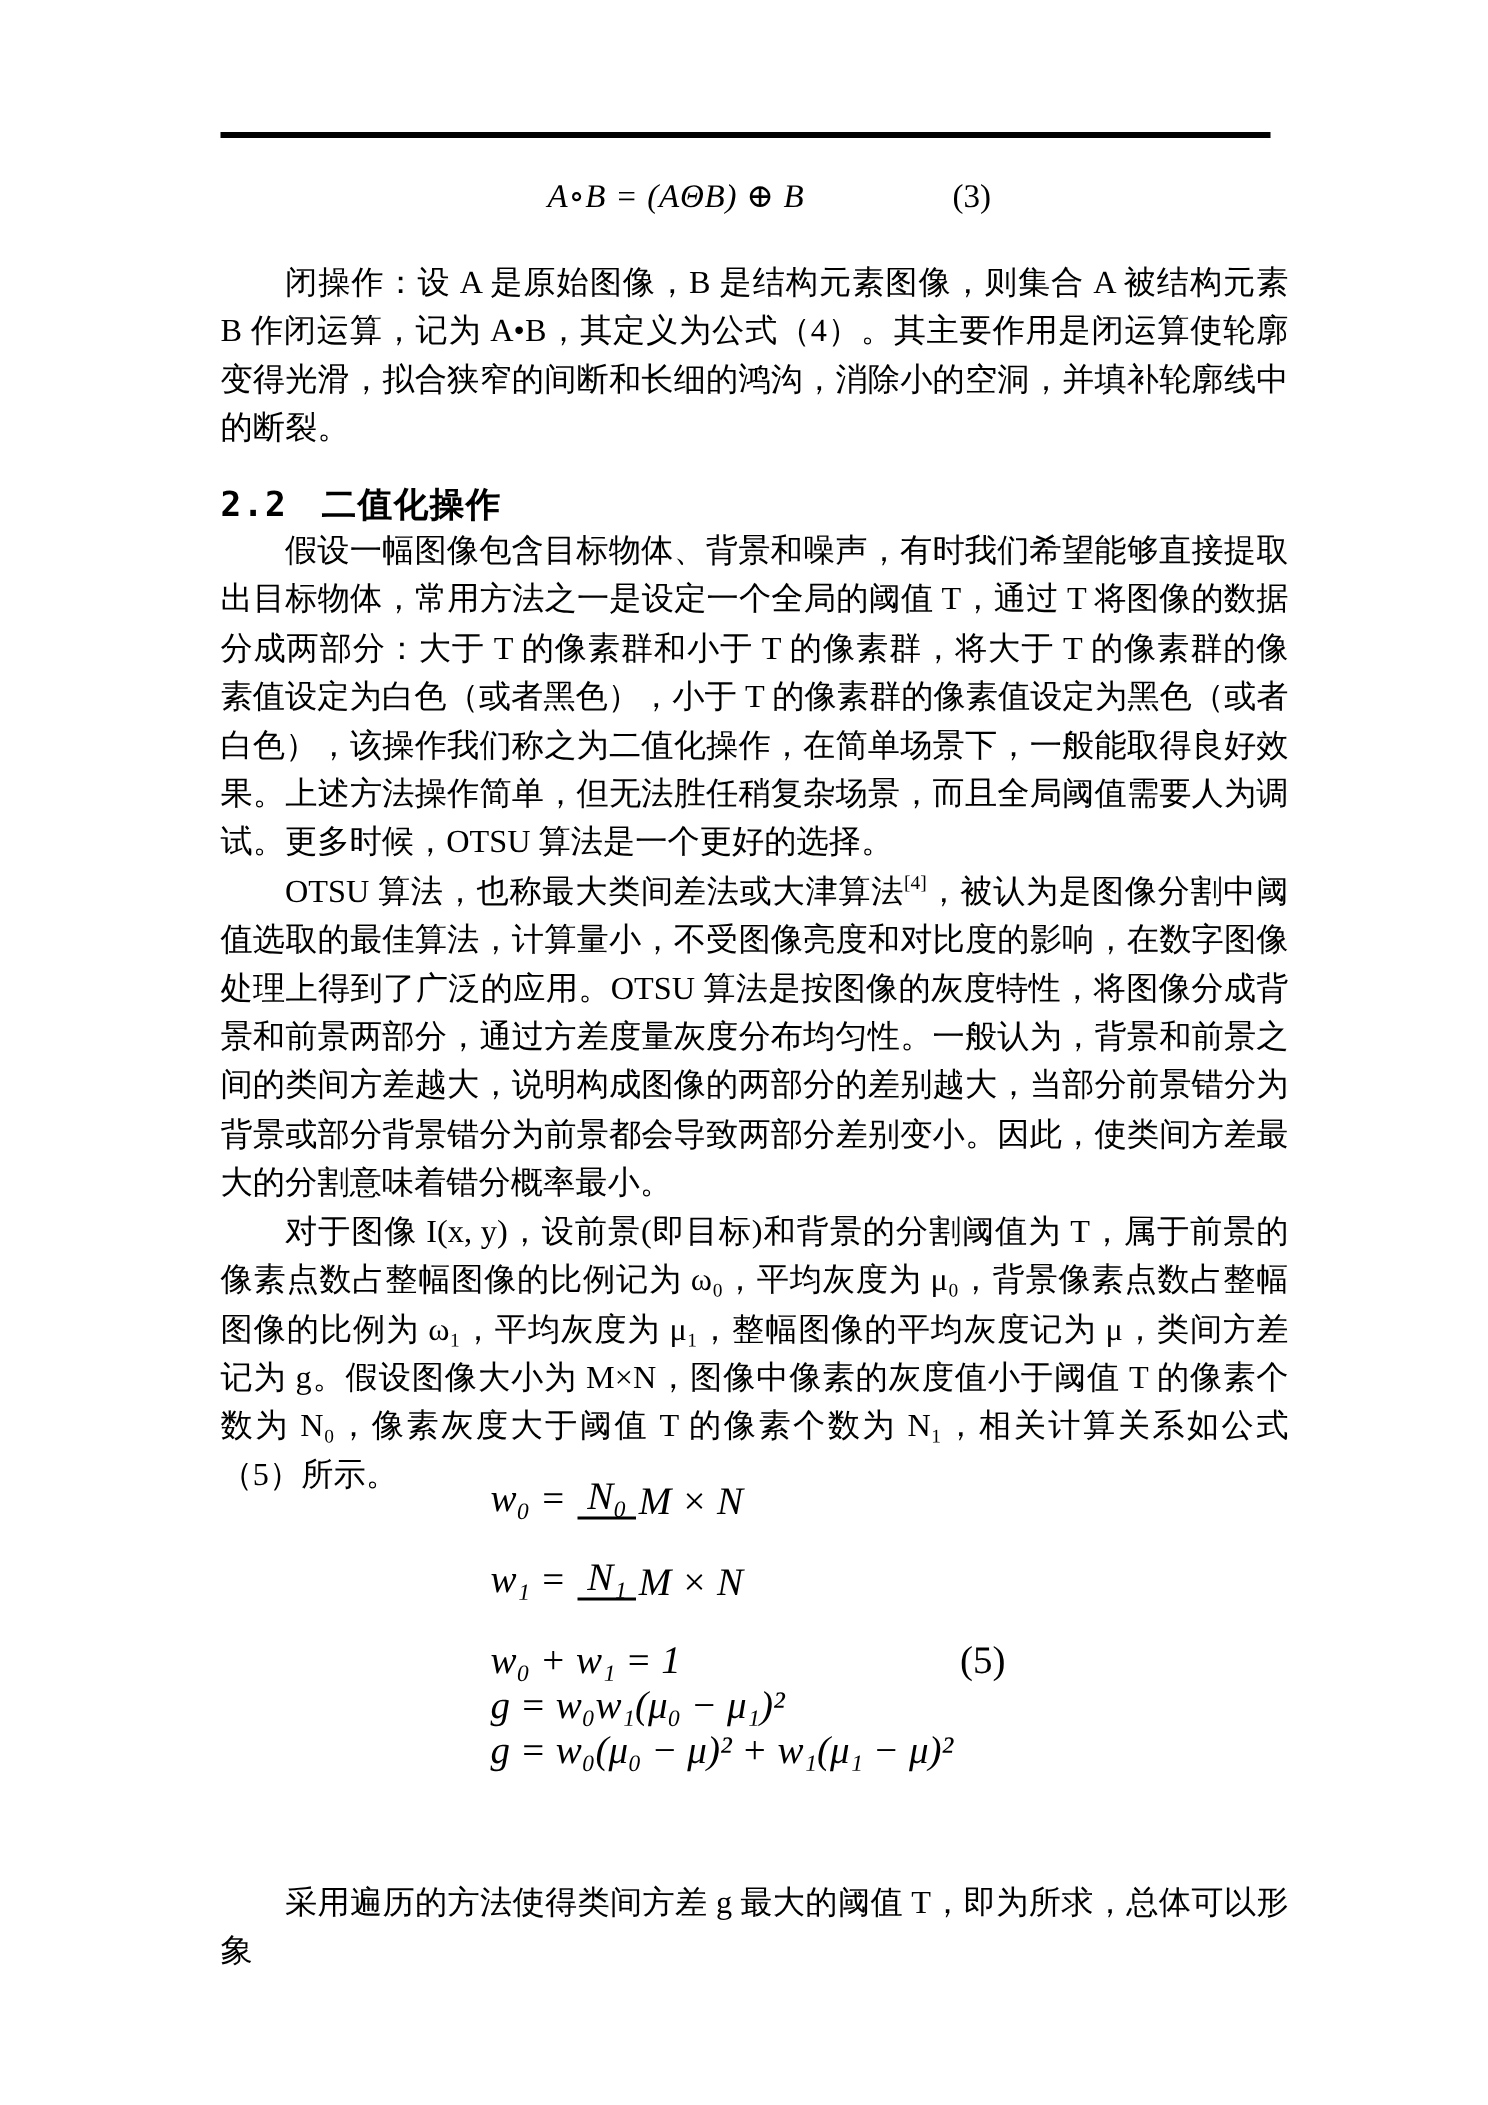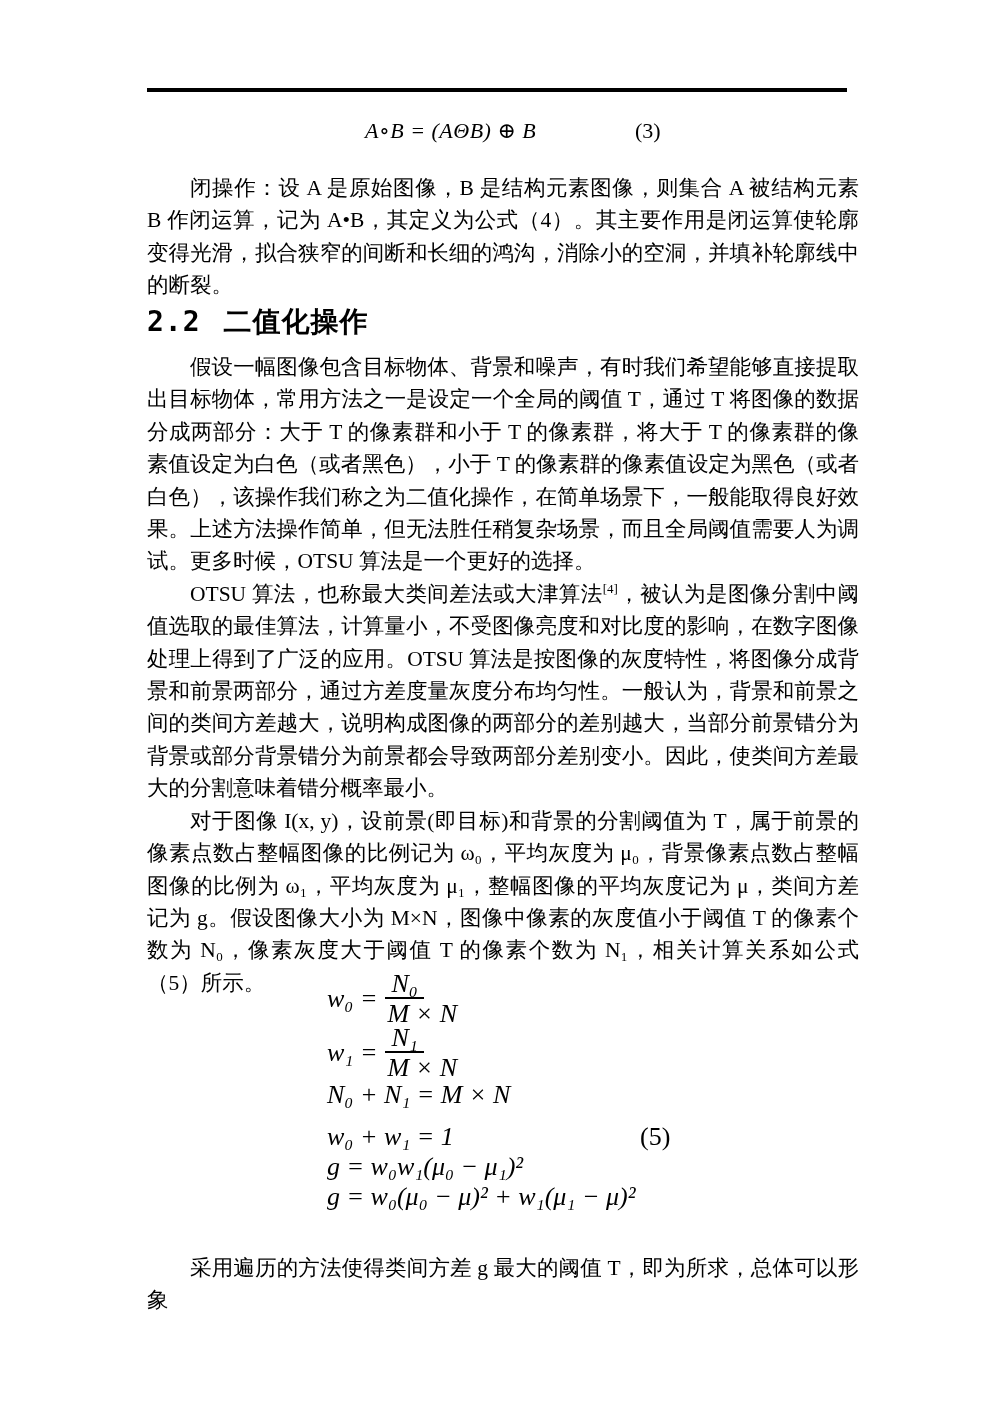--- a/index.html
+++ b/index.html
@@ -24,22 +24,22 @@
     position:absolute;left:218px;top:0;
     font-style:italic;letter-spacing:0.5px;white-space:nowrap;
   }
   .eq-row .eq-num{
     position:absolute;left:488px;top:0;font-style:normal;
   }
   #eq3-row{top:118px;}
   #eq4-row{top:287px;}
   
   .section-heading{
-    position:absolute;left:147px;top:305px;width:710px;
-    font-size:28px;font-weight:bold;line-height:34px;white-space:nowrap;
+    position:absolute;left:147px;top:320px;width:710px;
+    font-size:23px;font-weight:bold;line-height:34px;white-space:nowrap;
   }
   .section-heading .sec-num{
     font-family:"DejaVu Sans Mono","Liberation Mono",monospace;
     letter-spacing:1px;
   }
   .section-heading .sec-title{
     font-family:"DejaVu Sans","Liberation Sans",sans-serif;
     margin-left:23px;letter-spacing:1px;
   }
   
@@ -53,21 +53,21 @@
   sup.cite{font-size:13px;line-height:0;vertical-align:super;}
   
   .formula-block{
     position:absolute;left:327px;top:972px;width:543px;
     font-size:26px;font-style:italic;
     font-family:"Liberation Serif","DejaVu Serif",serif;
   }
   .f-row{position:relative;white-space:nowrap;}
   .f-frac-row{display:flex;align-items:center;height:54px;}
   .f-plain{height:30px;line-height:30px;}
-  .frac{display:inline-flex;flex-direction:column;align-items:flex-start;margin-left:8px;}
+  .frac{display:inline-flex;align-items:center;margin-left:8px;}
   .frac .fnum{display:block;text-align:center;padding:0 6px 1px;border-bottom:2px solid #000;line-height:24px;}
   .frac .fden{display:block;text-align:center;padding:3px 2px 0;line-height:24px;}
   .f-row .eq-num5{position:absolute;left:313px;top:0;font-style:normal;}
   #row-wsum{margin-top:12px;}
   #row-mu{margin-top:6px;}
   #para-traverse{position:absolute;left:147px;top:1252px;width:712px;}
 </style>
 </head>
 <body>
 
@@ -101,21 +101,20 @@
         <span class="fden">M × N</span>
       </span>
     </div>
     <div class="f-row f-frac-row">
       <span>w₁ =</span>
       <span class="frac">
         <span class="fnum">N₁</span>
         <span class="fden">M × N</span>
       </span>
     </div>
-    <div class="f-row f-plain">N₀ + N₁ = M × N</div>
     <div class="f-row f-plain" id="row-wsum">
       <span>w₀ + w₁ = 1</span>
       <span class="eq-num5">(5)</span>
     </div>
     <div class="f-row f-plain">g = w₀w₁(μ₀ − μ₁)²</div>
     <div class="f-row f-plain">g = w₀(μ₀ − μ)² + w₁(μ₁ − μ)²</div>
   </div>
 
   <p class="para" id="para-traverse">采用遍历的方法使得类间方差 g 最大的阈值 T，即为所求，总体可以形象</p>
 

